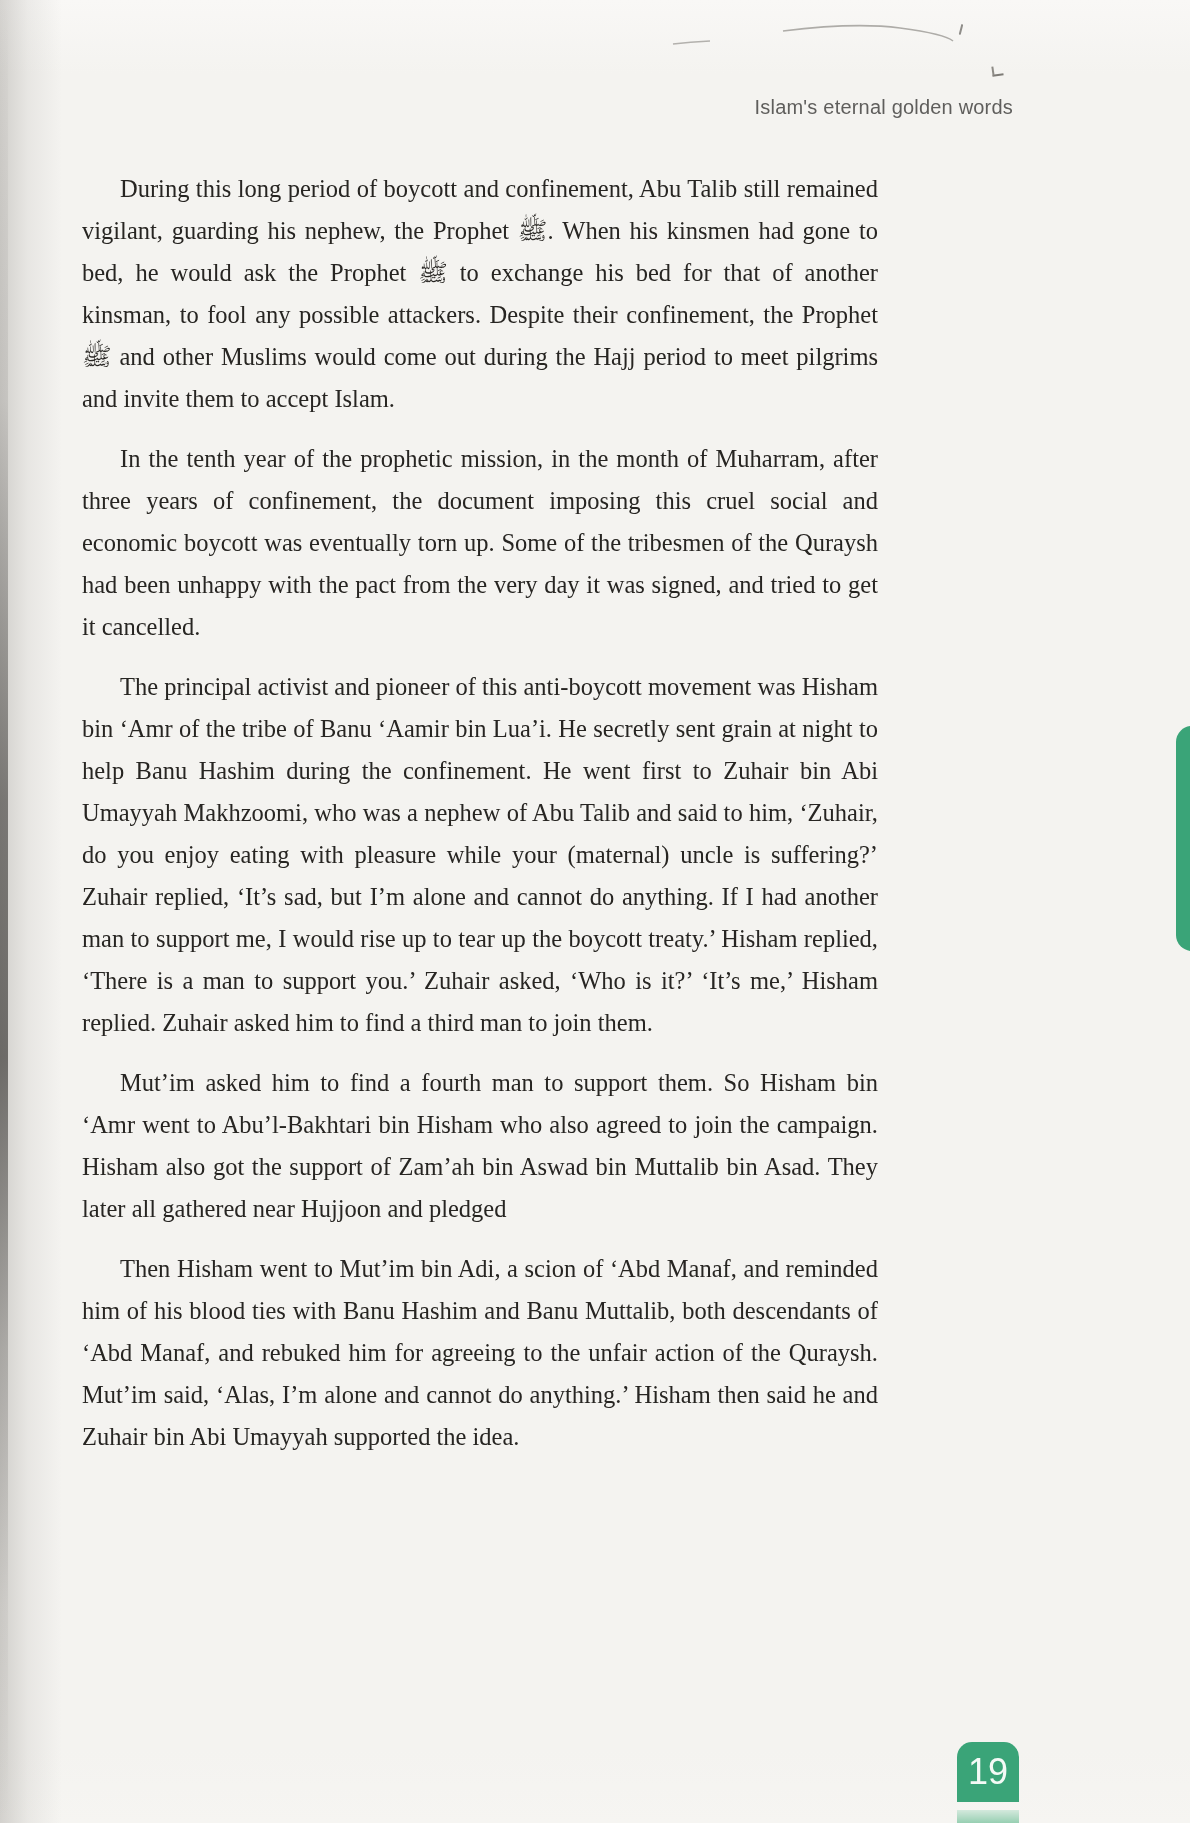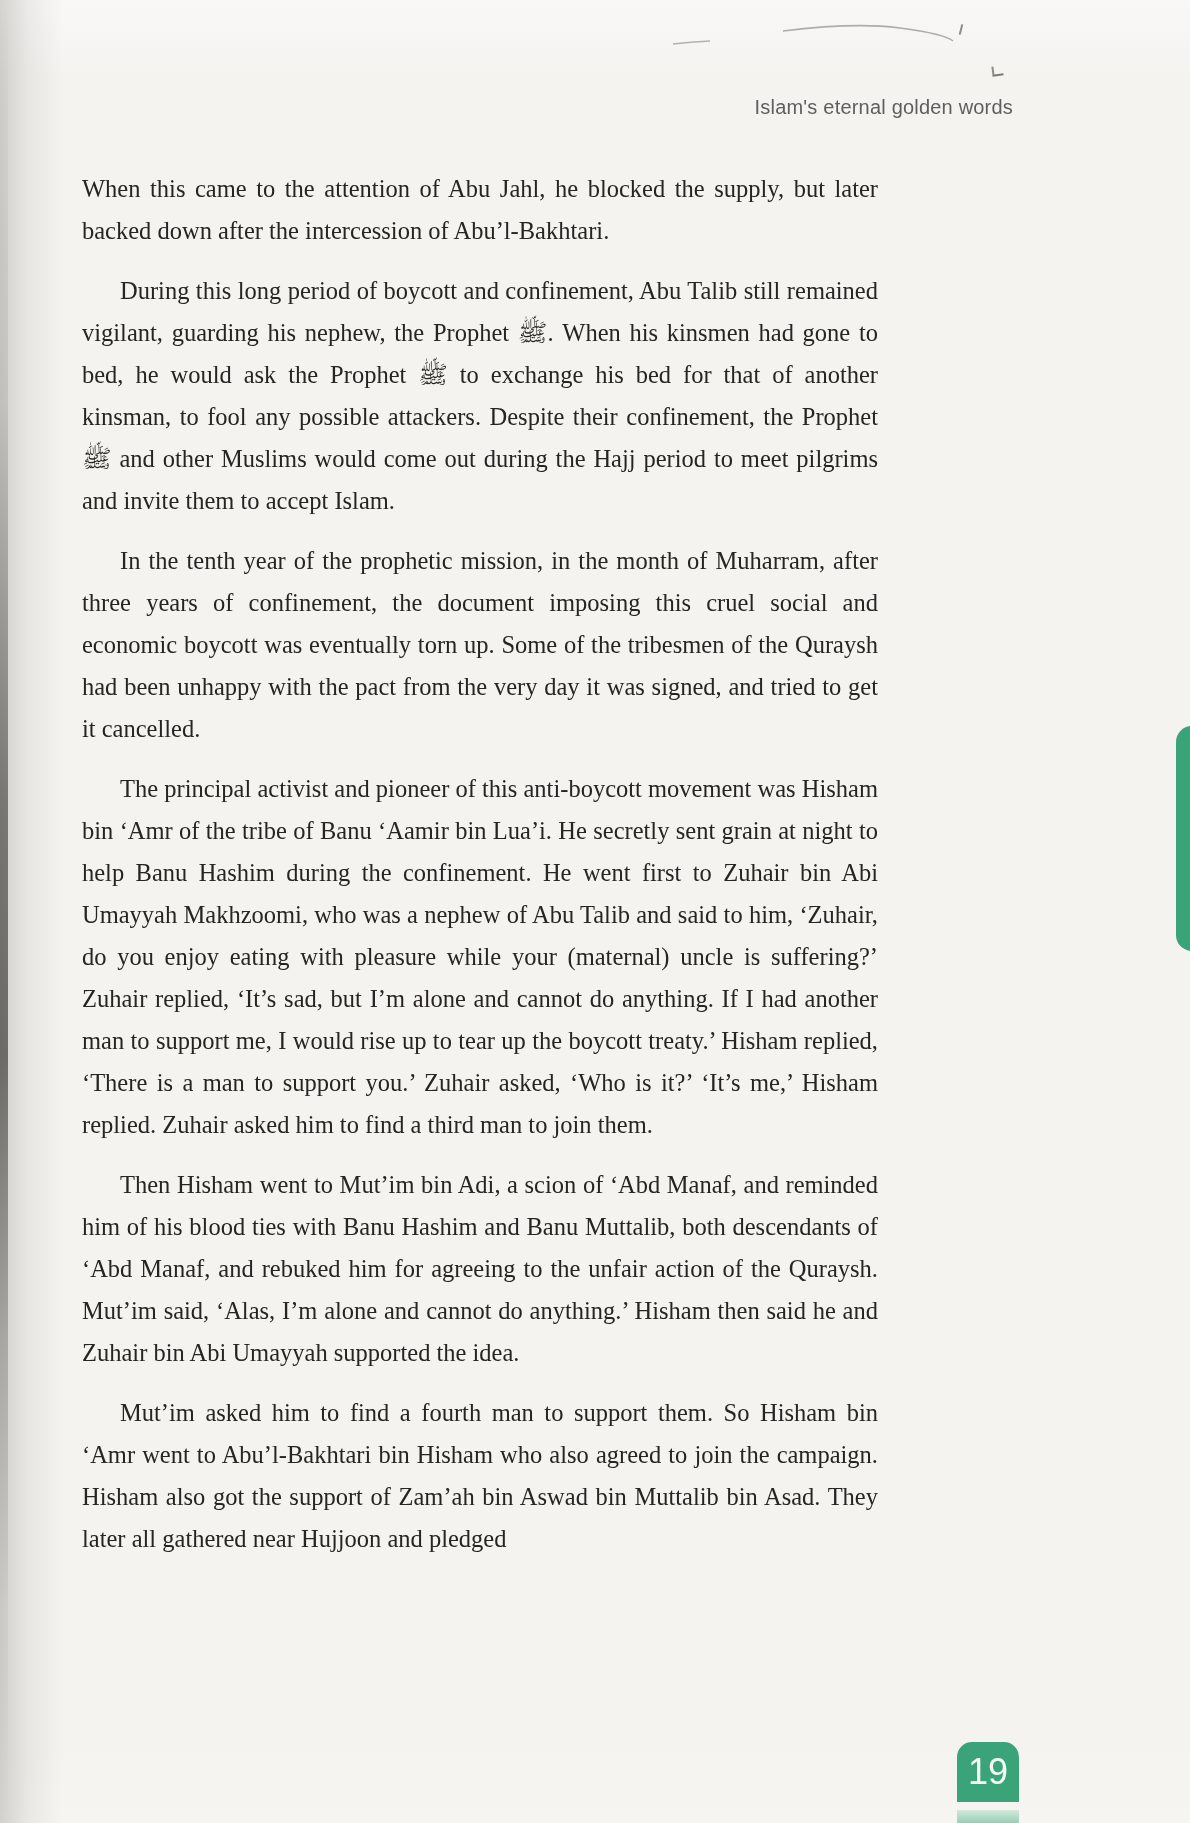--- a/index.html
+++ b/index.html
@@ -84,26 +84,25 @@
   <svg class="artifact-curve" width="330" height="45" viewBox="0 0 330 45">
     <path d="M 18 30 Q 35 28 55 27" fill="none" stroke="#b3b1ad" stroke-width="1.6"></path>
     <path d="M 128 17 Q 200 8 245 14 T 298 27" fill="none" stroke="#aeaca8" stroke-width="1.6"></path>
   </svg>
   <div class="artifact-tick"></div>
   <div class="artifact-mark"></div>
 
   <div class="running-header">Islam's eternal golden words</div>
 
   <div class="body-text">
-    <p class="no-indent">When this came to the attention of Abu Jahl, he blocked the supply, but later backed down after the intercession of Abu’l-Bakhtari.</p>
     <p>During this long period of boycott and confinement, Abu Talib still remained vigilant, guarding his nephew, the Prophet ﷺ. When his kinsmen had gone to bed, he would ask the Prophet ﷺ to exchange his bed for that of another kinsman, to fool any possible attackers. Despite their confinement, the Prophet ﷺ and other Muslims would come out during the Hajj period to meet pilgrims and invite them to accept Islam.</p>
     <p>In the tenth year of the prophetic mission, in the month of Muharram, after three years of confinement, the document imposing this cruel social and economic boycott was eventually torn up. Some of the tribesmen of the Quraysh had been unhappy with the pact from the very day it was signed, and tried to get it cancelled.</p>
     <p>The principal activist and pioneer of this anti-boycott movement was Hisham bin ‘Amr of the tribe of Banu ‘Aamir bin Lua’i. He secretly sent grain at night to help Banu Hashim during the confinement. He went first to Zuhair bin Abi Umayyah Makhzoomi, who was a nephew of Abu Talib and said to him, ‘Zuhair, do you enjoy eating with pleasure while your (maternal) uncle is suffering?’ Zuhair replied, ‘It’s sad, but I’m alone and cannot do anything. If I had another man to support me, I would rise up to tear up the boycott treaty.’ Hisham replied, ‘There is a man to support you.’ Zuhair asked, ‘Who is it?’ ‘It’s me,’ Hisham replied. Zuhair asked him to find a third man to join them.</p>
+    <p>Mut’im asked him to find a fourth man to support them. So Hisham bin ‘Amr went to Abu’l-Bakhtari bin Hisham who also agreed to join the campaign. Hisham also got the support of Zam’ah bin Aswad bin Muttalib bin Asad. They later all gathered near Hujjoon and pledged</p>
     <p>Then Hisham went to Mut’im bin Adi, a scion of ‘Abd Manaf, and reminded him of his blood ties with Banu Hashim and Banu Muttalib, both descendants of ‘Abd Manaf, and rebuked him for agreeing to the unfair action of the Quraysh. Mut’im said, ‘Alas, I’m alone and cannot do anything.’ Hisham then said he and Zuhair bin Abi Umayyah supported the idea.</p>
-    <p>Mut’im asked him to find a fourth man to support them. So Hisham bin ‘Amr went to Abu’l-Bakhtari bin Hisham who also agreed to join the campaign. Hisham also got the support of Zam’ah bin Aswad bin Muttalib bin Asad. They later all gathered near Hujjoon and pledged</p>
   </div>
 
   <div class="side-tab">
     <span class="vert">GOLDEN WORDS</span>
   </div>
 
   <div class="page-num">19</div>
   <div class="page-num-ghost"></div>
 
 </div>

